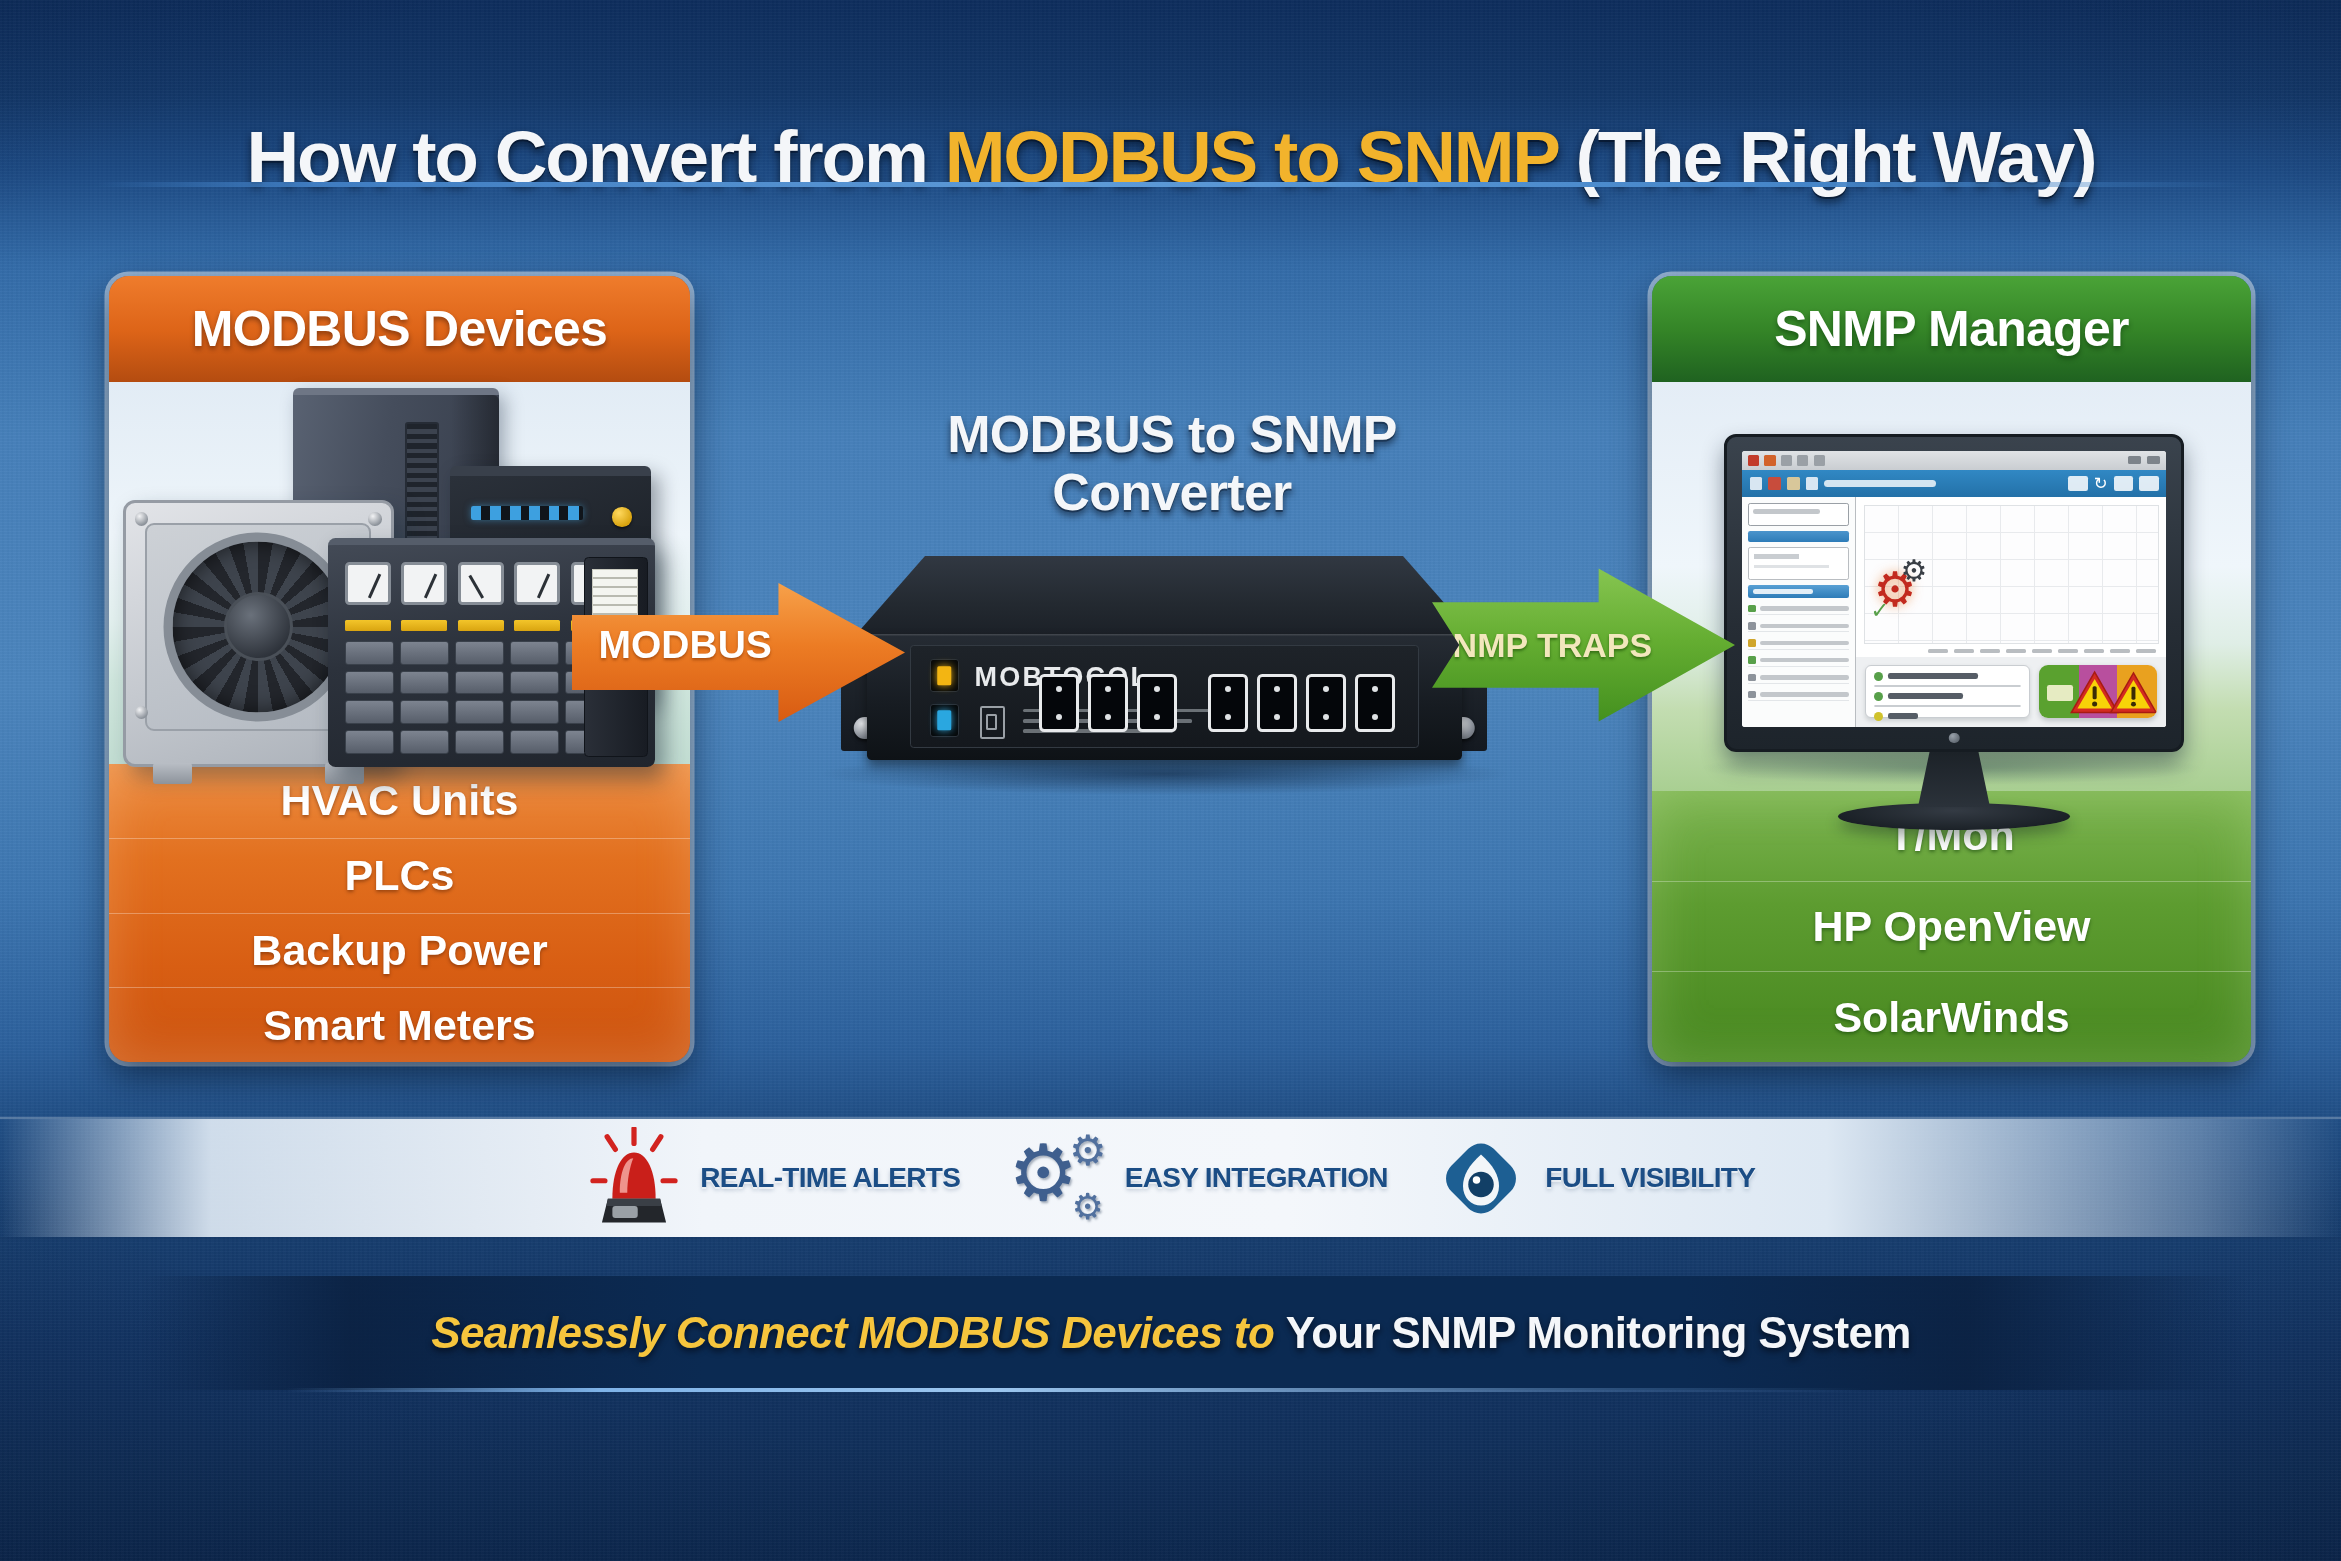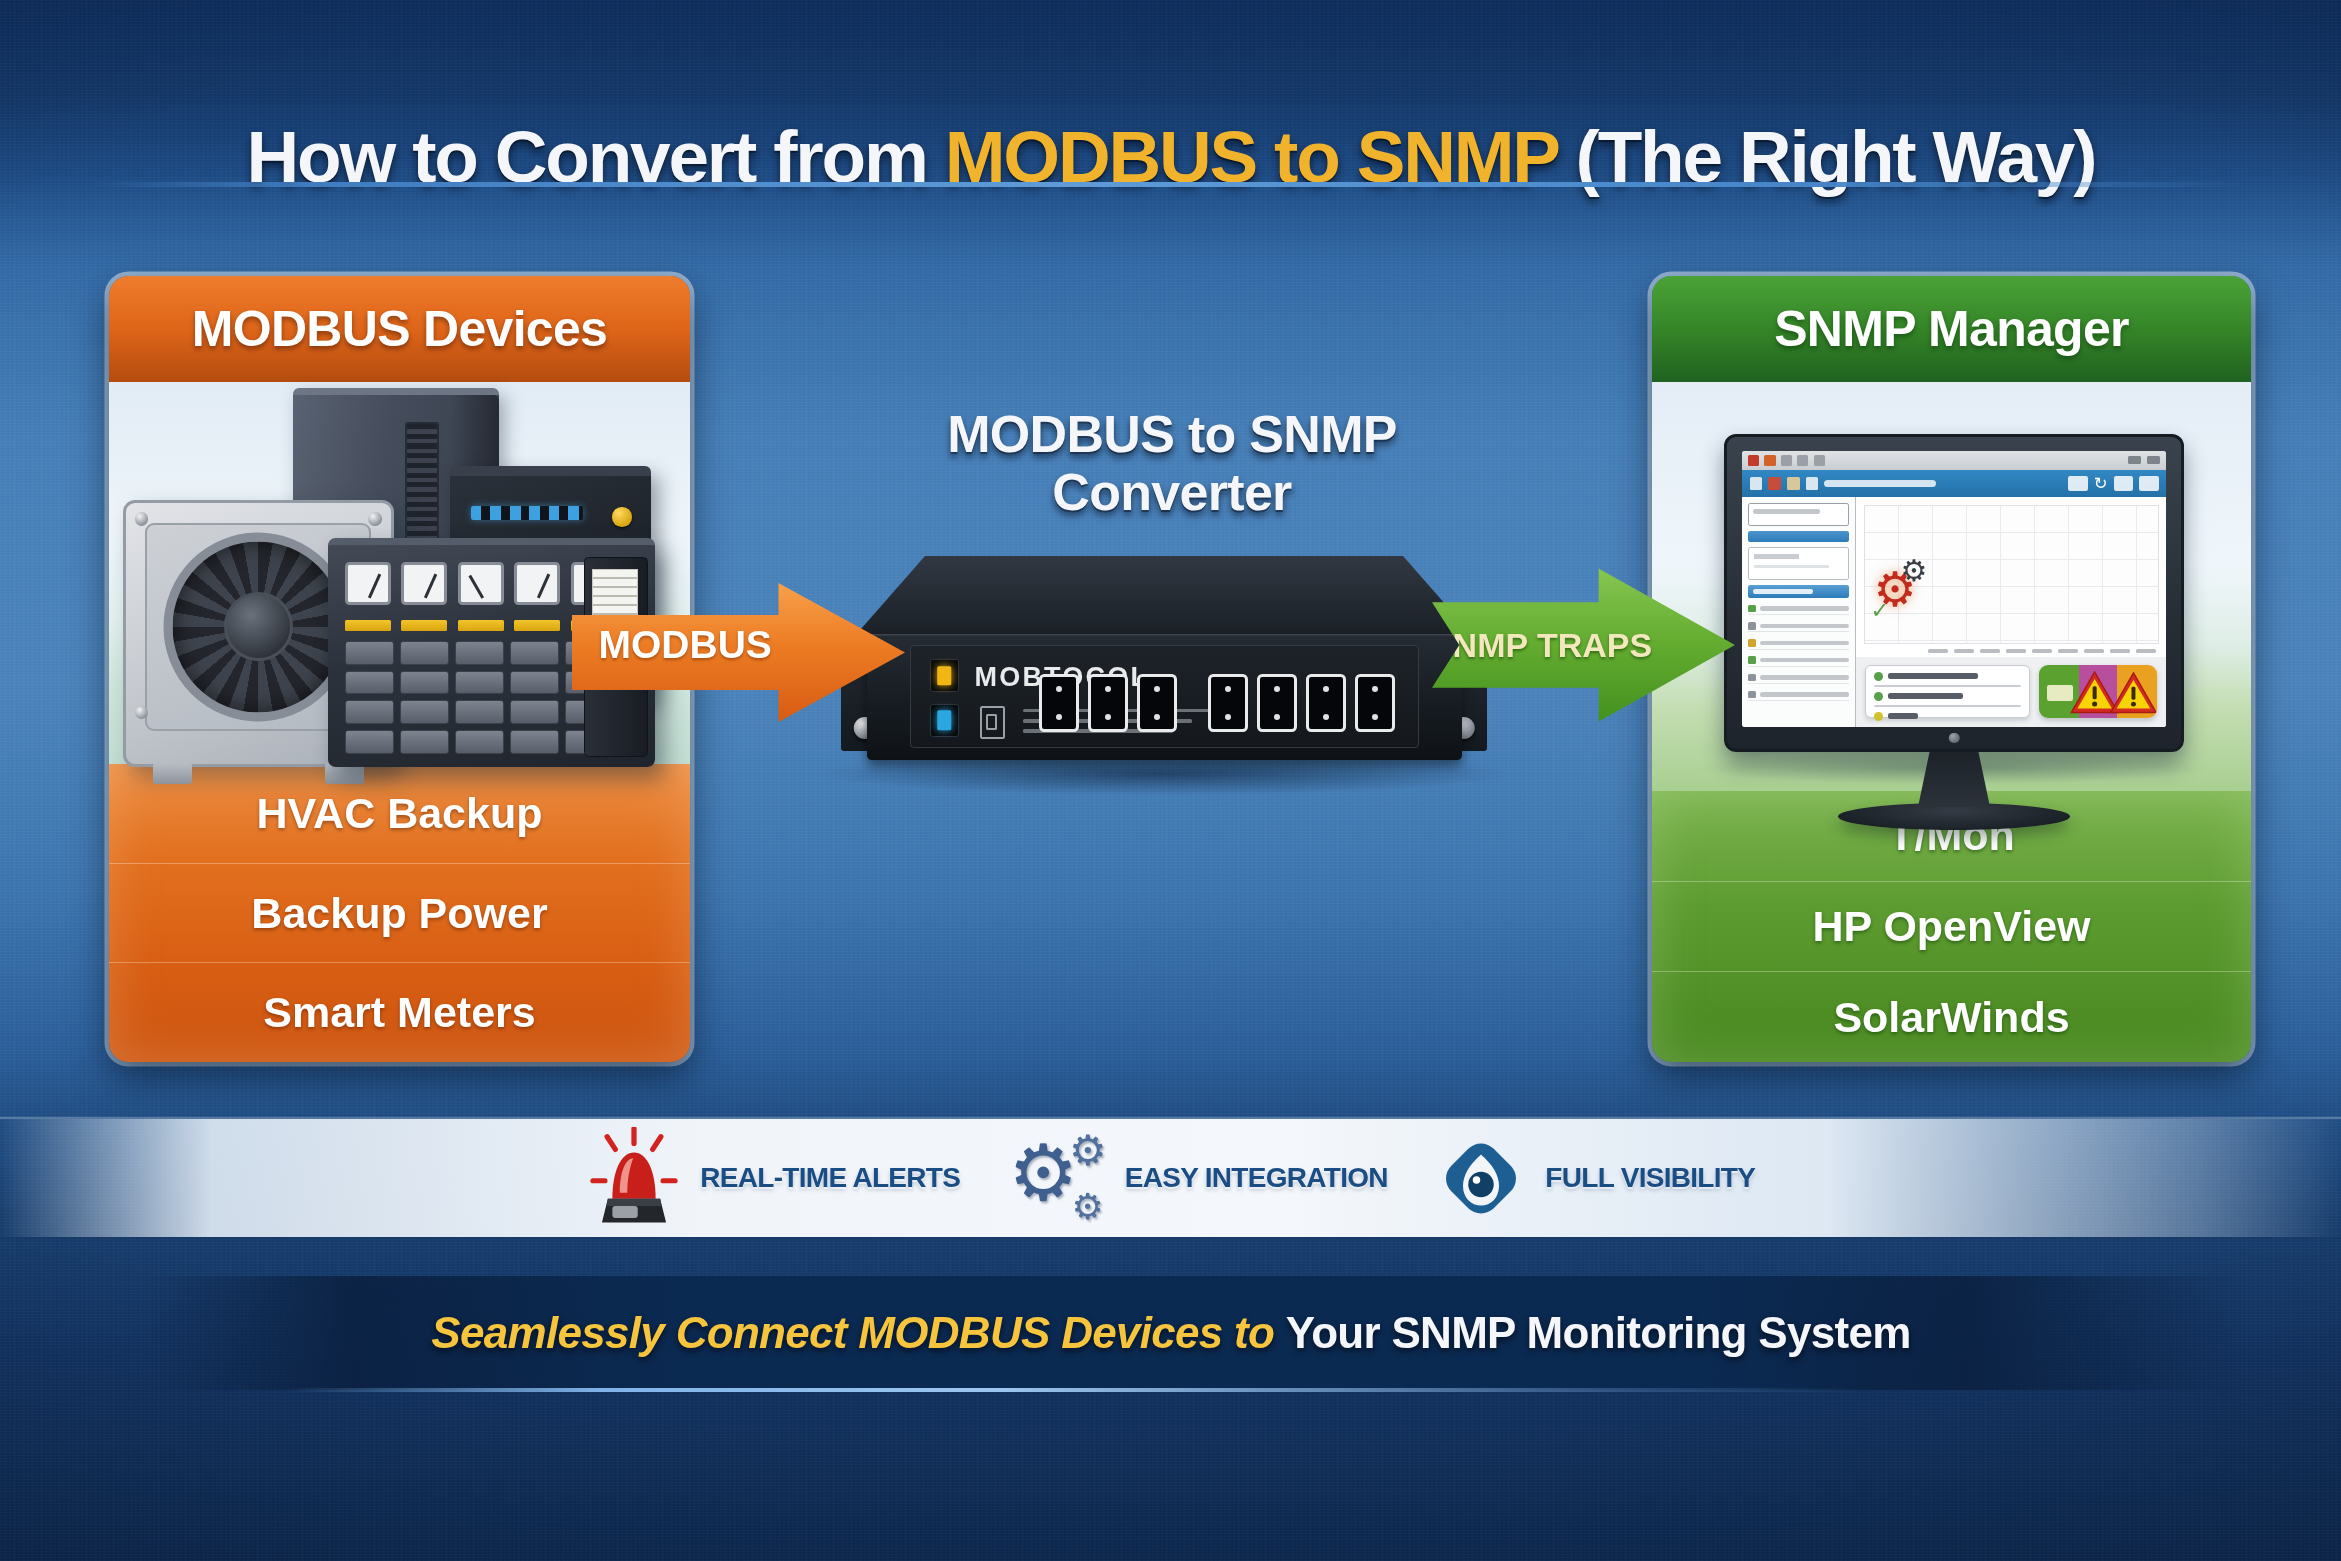--- a/index.html
+++ b/index.html
@@ -328,21 +328,22 @@
             <i></i>
             <i></i>
             <i></i>
         </div>
         <div class="plc-door">
           <div class="plc-paper"></div>
         </div>
       </div>
     </div>
     <div class="panel-list">
-      <div class="list-row">HVAC Backup</div>
+      <div class="list-row">HVAC Units</div>
+      <div class="list-row">PLCs</div>
       <div class="list-row">Backup Power</div>
       <div class="list-row">Smart Meters</div>
     </div>
   </div>
 
   <div class="mid-title">
     <div>MODBUS to SNMP</div>
     <div>Converter</div>
   </div>
 

